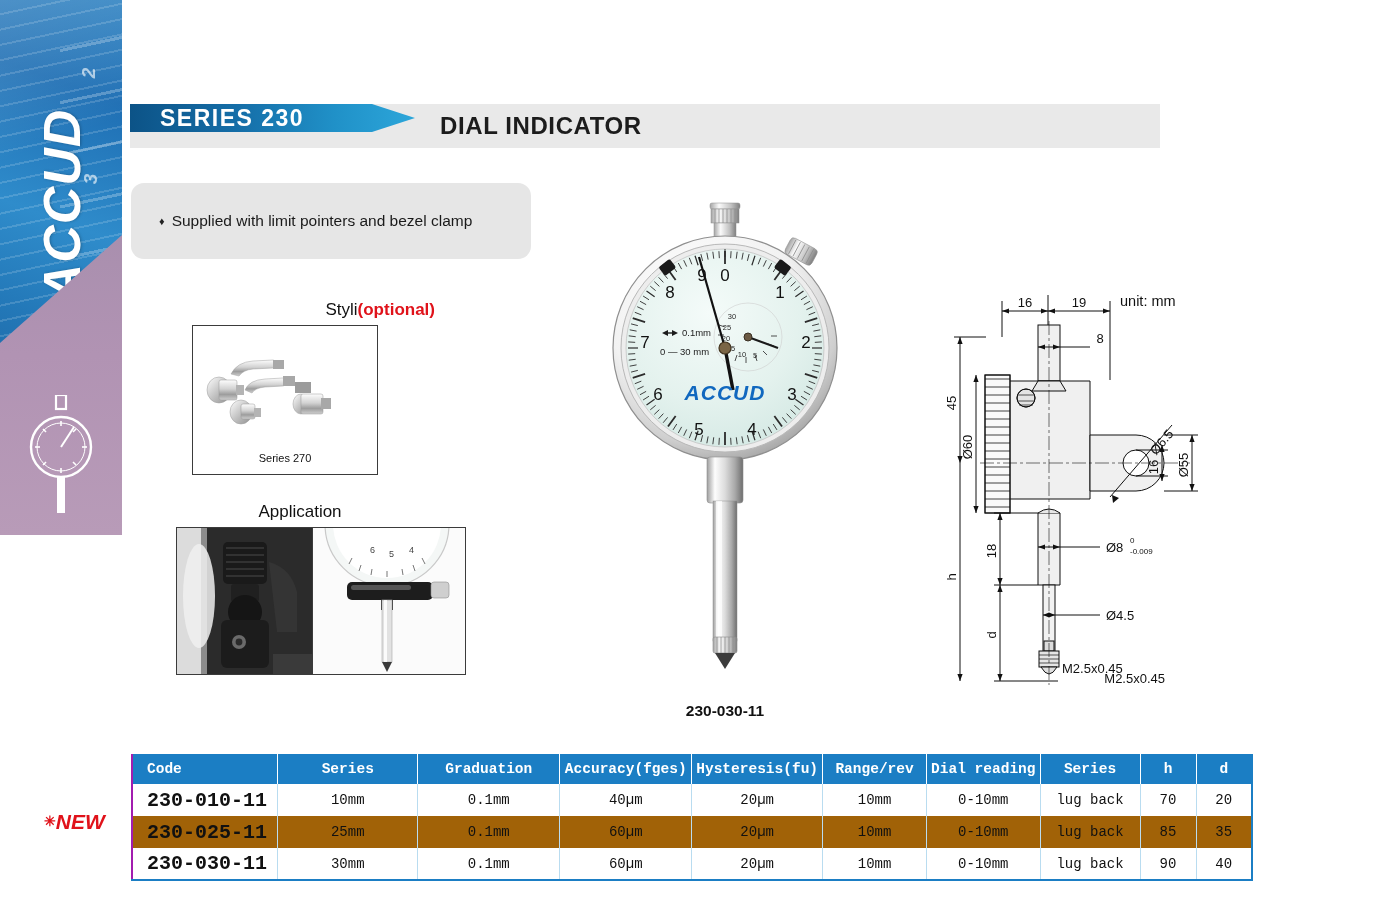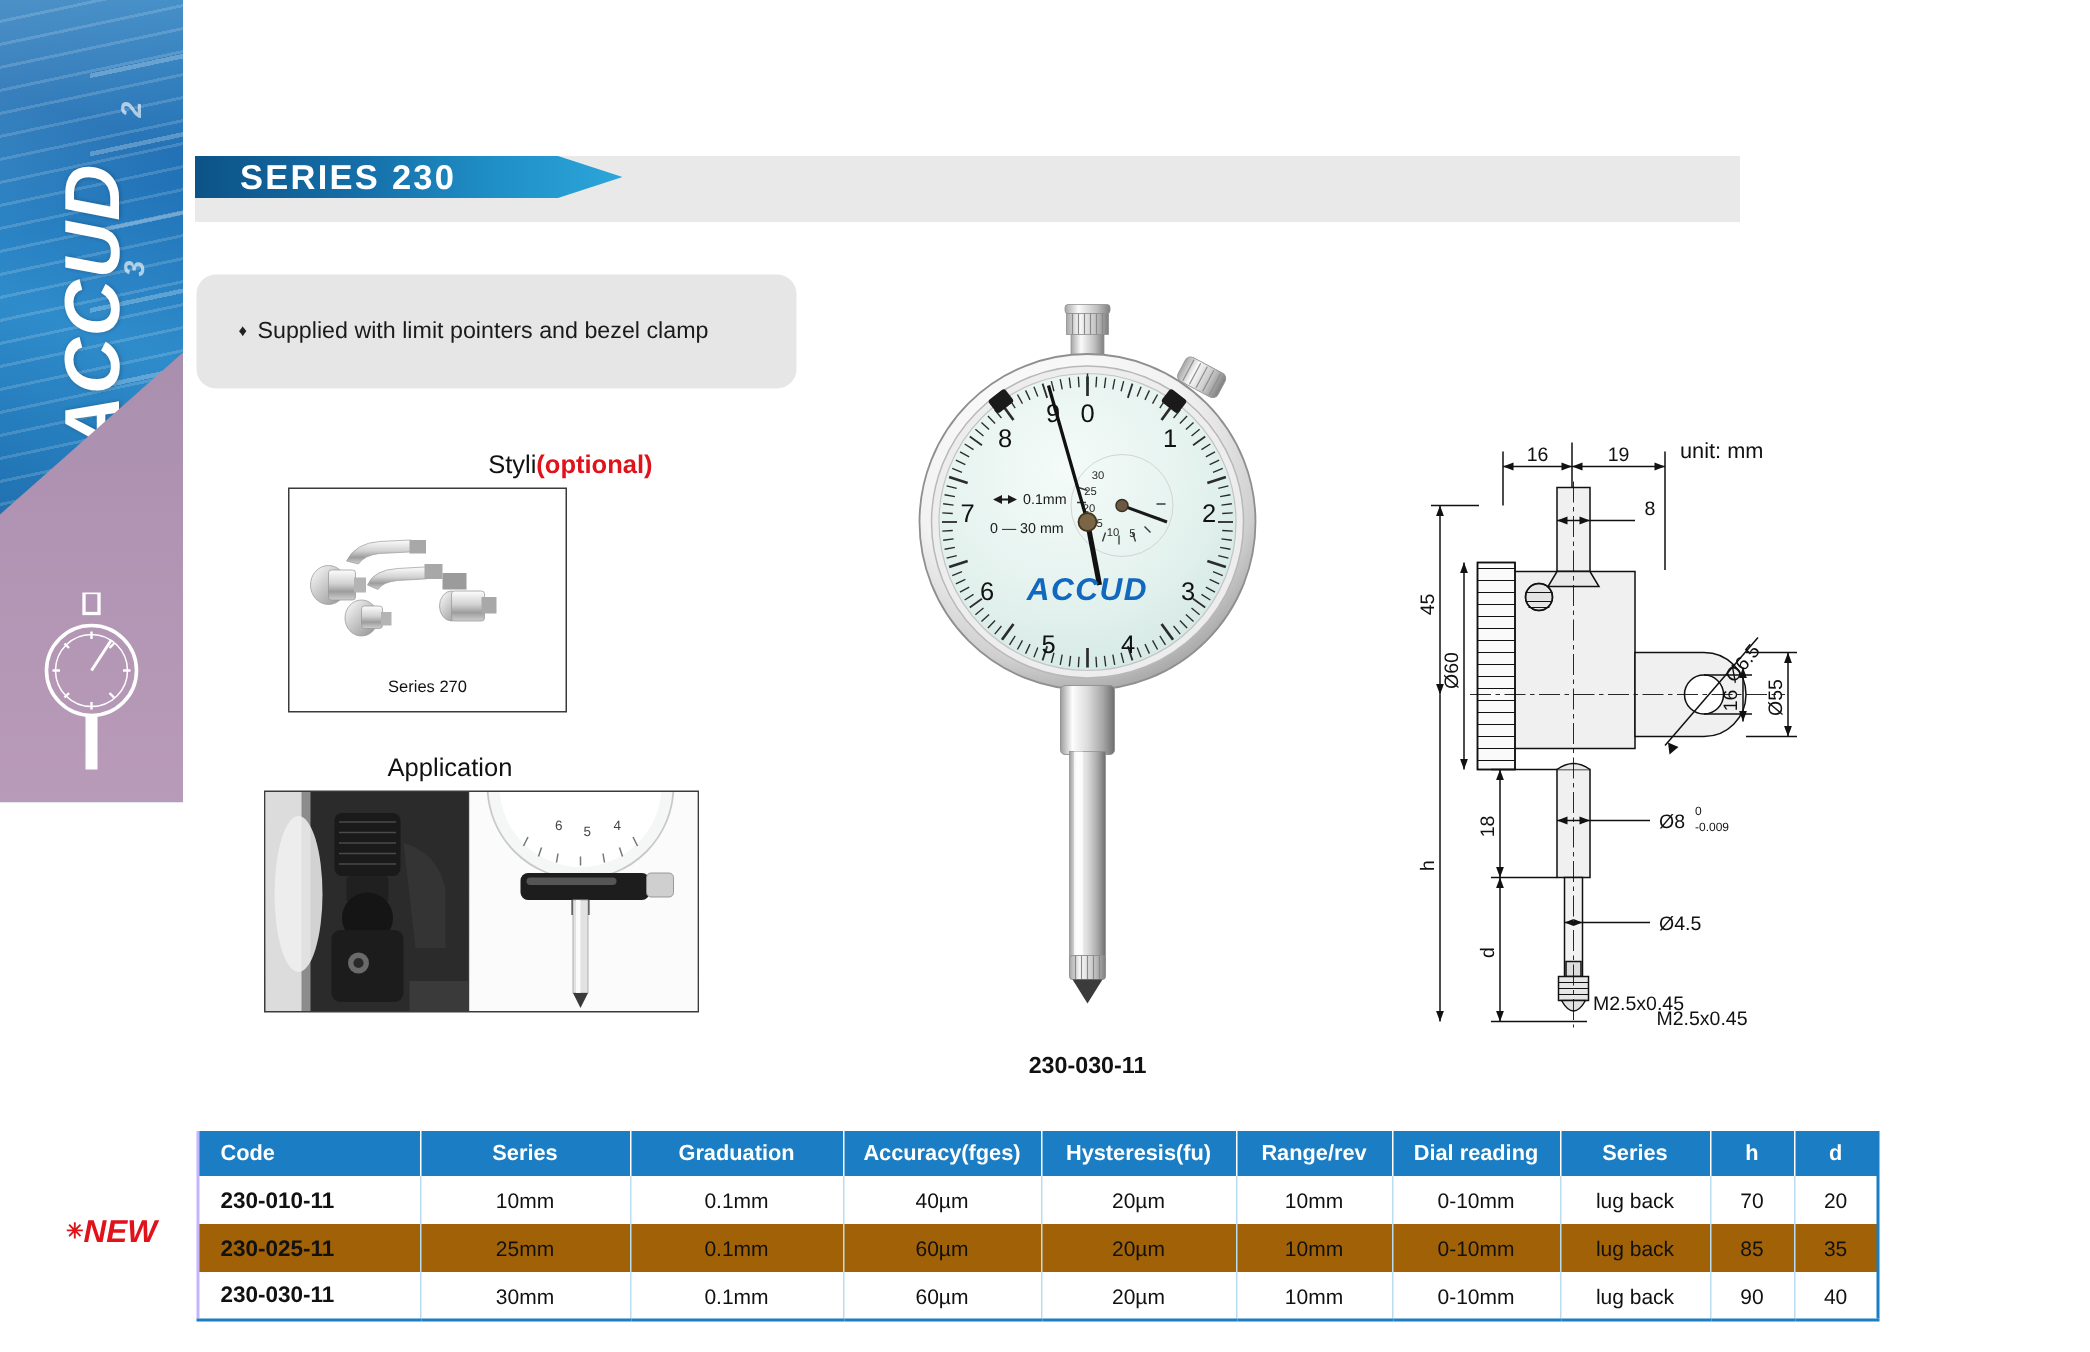--- a/index.html
+++ b/index.html
@@ -169,28 +169,28 @@
     text-align: center;
     white-space: nowrap;
   }
   #spec-table th:first-child { border-left: none; text-align: left; padding-left: 14px; }
   #spec-table th:last-child { border-right: none; }
   #spec-table td {
     height: 32px; text-align: center; color: #111;
     border-left: 1px solid #b9dcf0; border-right: 1px solid #b9dcf0;
   }
   #spec-table td:first-child {
-    text-align: left; padding-left: 14px; font-weight: bold; font-size: 15px;
+    text-align: left; padding-left: 14px; font-weight: bold; font-size: 20px;
     border-left: none;
   }
   #spec-table td:last-child { border-right: none; }
   #spec-table tbody tr.odd { background: #ffffff; }
   #spec-table tbody tr.even { background: #a16207; }
   #spec-table tbody tr:last-child td { border-bottom: 2px solid #1b7ec4; }
-  #spec-table { border-left: 2px solid #c4b5fd; border-right: 2px solid #1b7ec4; }
+  #spec-table { border-left: 2px solid #a21caf; border-right: 2px solid #1b7ec4; font-family: Liberation Mono, monospace; }
 </style>
 </head>
 <body>
 
 <div id="sidebar">
   <div class="sb-photo"></div>
   <div class="sb-rule-lines"></div>
   <div class="sb-rule-major"></div>
   <div class="sb-num" style="left:84px; top:62px;">2</div>
   <div class="sb-num" style="left:86px; top:168px;">3</div>
@@ -216,20 +216,21 @@
     <rect x="29" y="82" width="8" height="36" fill="#ffffff"></rect>
   </svg>
 </div>
 <div id="sidebar-divider"></div>
 
 <div id="header">
   <div class="hdr-grey"></div>
   <div class="hdr-arrow">
     <span class="hdr-series">SERIES 230</span>
   </div>
+  <div class="hdr-title">DIAL INDICATOR</div>
 </div>
 
 <div id="feature-box">
   <span class="feat-bullet">♦</span>
   <span class="feat-text">Supplied with limit pointers and bezel clamp</span>
 </div>
 
 <div id="styli-wrap">
   <div class="panel-caption">
     <span>Styli</span><span class="opt">(optional)</span>

